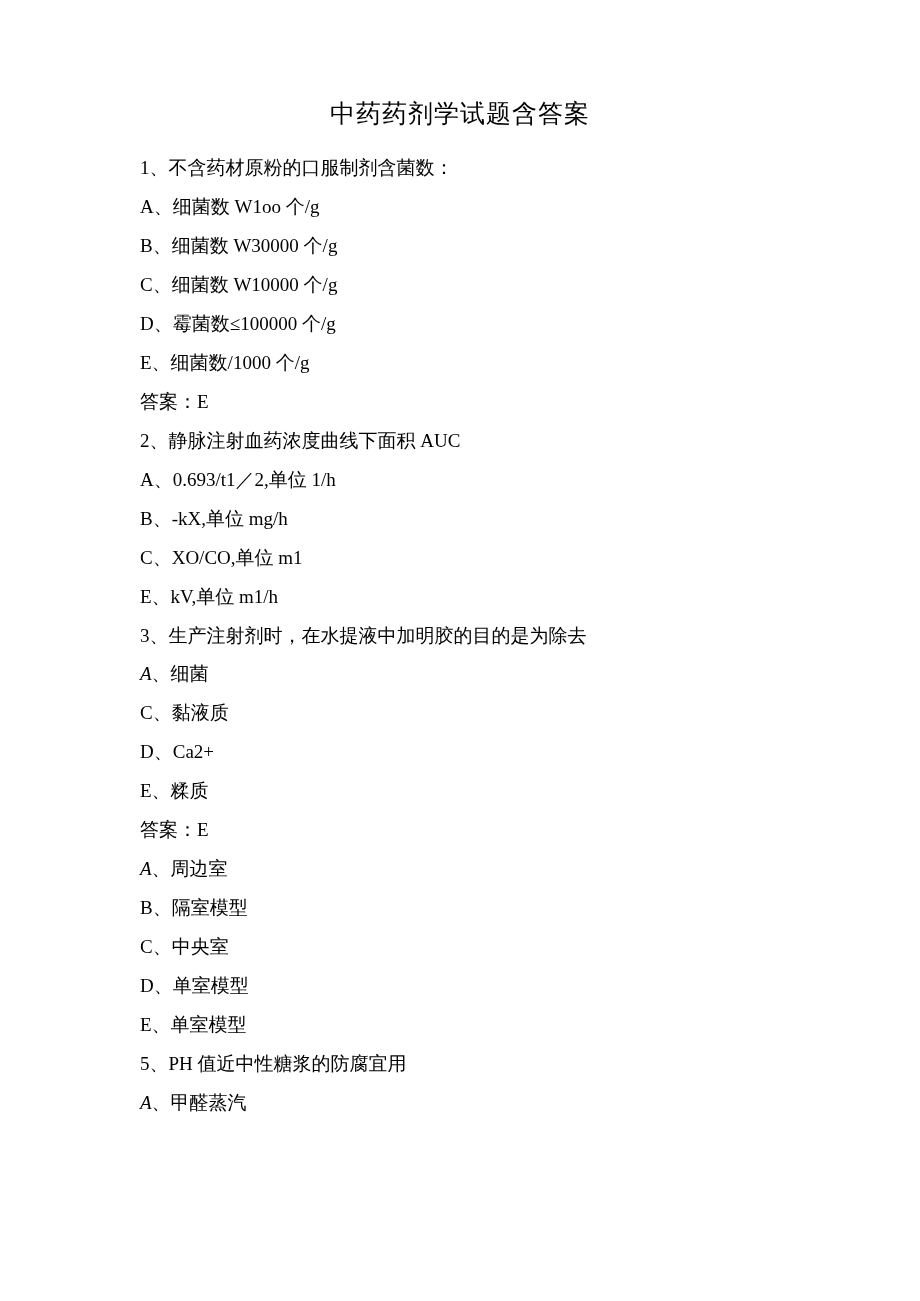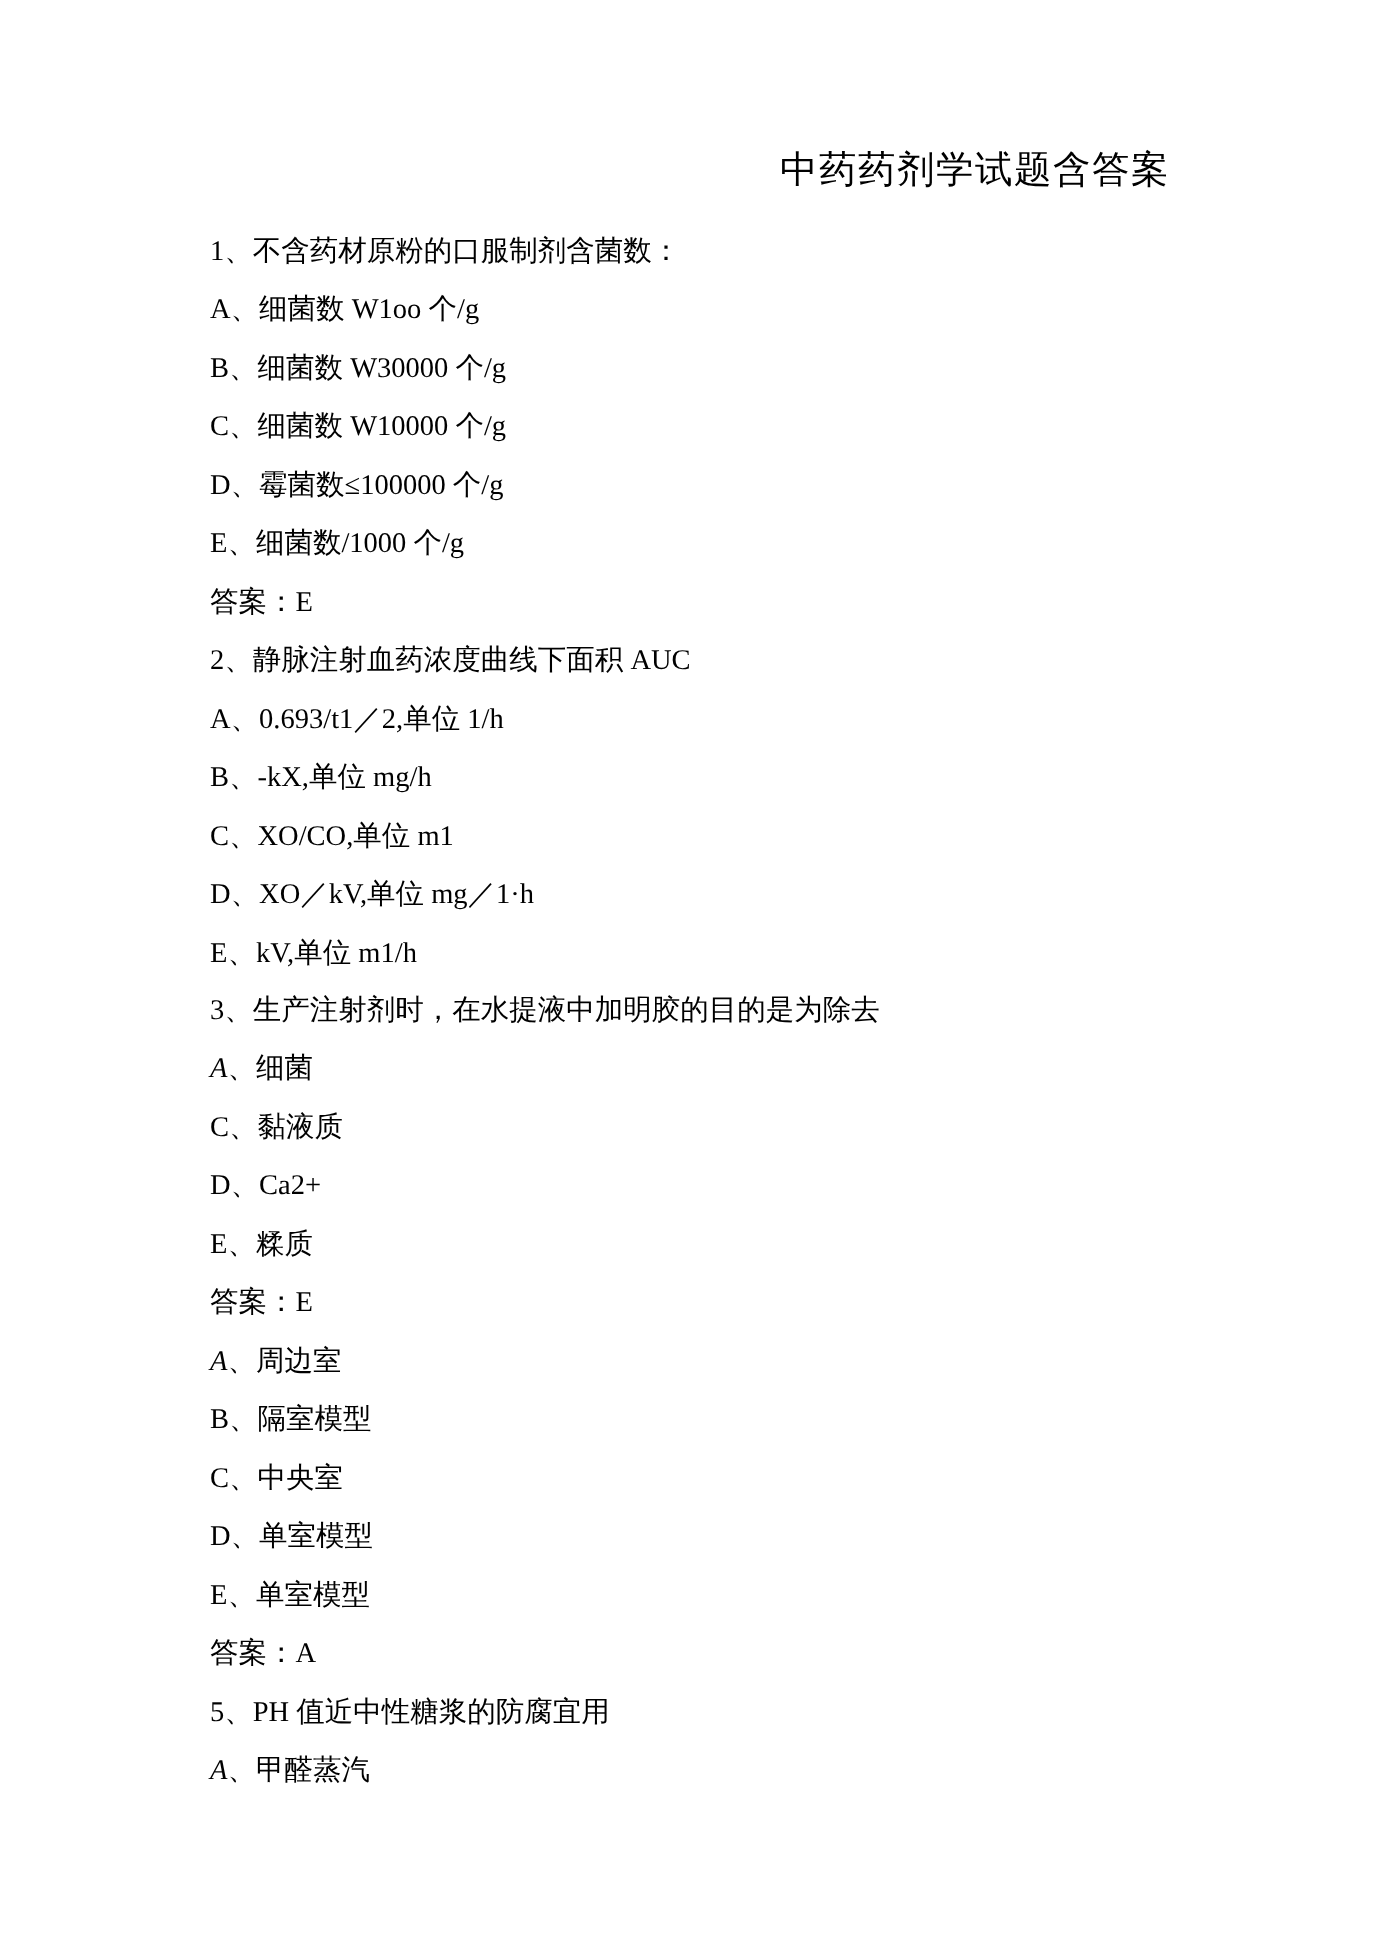--- a/index.html
+++ b/index.html
@@ -9,21 +9,21 @@
     width: 920px;
   }
   .page {
     padding: 88px 140px 60px 140px;
     font-family: "SimSun", "宋体", serif;
     font-size: 19px;
     color: #000;
     line-height: 2.05;
   }
   .title {
-    text-align: right;
+    text-align: center;
     font-size: 25px;
     margin-bottom: 10px;
     letter-spacing: 1px;
   }
   .line {
     white-space: pre-wrap;
   }
   .italic-a {
     font-style: italic;
     font-family: "Times New Roman", serif;
@@ -39,30 +39,28 @@
       <div class="line">A、细菌数 W1oo 个/g</div>
       <div class="line">B、细菌数 W30000 个/g</div>
       <div class="line">C、细菌数 W10000 个/g</div>
       <div class="line">D、霉菌数≤100000 个/g</div>
       <div class="line">E、细菌数/1000 个/g</div>
       <div class="line">答案：E</div>
       <div class="line">2、静脉注射血药浓度曲线下面积 AUC</div>
       <div class="line">A、0.693/t1／2,单位 1/h</div>
       <div class="line">B、-kX,单位 mg/h</div>
       <div class="line">C、XO/CO,单位 m1</div>
-      <div class="line">D、XO／kV,单位 mg／1·h</div>
       <div class="line">E、kV,单位 m1/h</div>
       <div class="line">3、生产注射剂时，在水提液中加明胶的目的是为除去</div>
       <div class="line"><span class="italic-a">A</span><span>、细菌</span></div>
       <div class="line">C、黏液质</div>
       <div class="line">D、Ca2+</div>
       <div class="line">E、糅质</div>
       <div class="line">答案：E</div>
       <div class="line"><span class="italic-a">A</span><span>、周边室</span></div>
       <div class="line">B、隔室模型</div>
       <div class="line">C、中央室</div>
       <div class="line">D、单室模型</div>
       <div class="line">E、单室模型</div>
-      <div class="line">答案：A</div>
       <div class="line">5、PH 值近中性糖浆的防腐宜用</div>
       <div class="line"><span class="italic-a">A</span><span>、甲醛蒸汽</span></div>
     </div>
 </div>
 
 </body></html>

